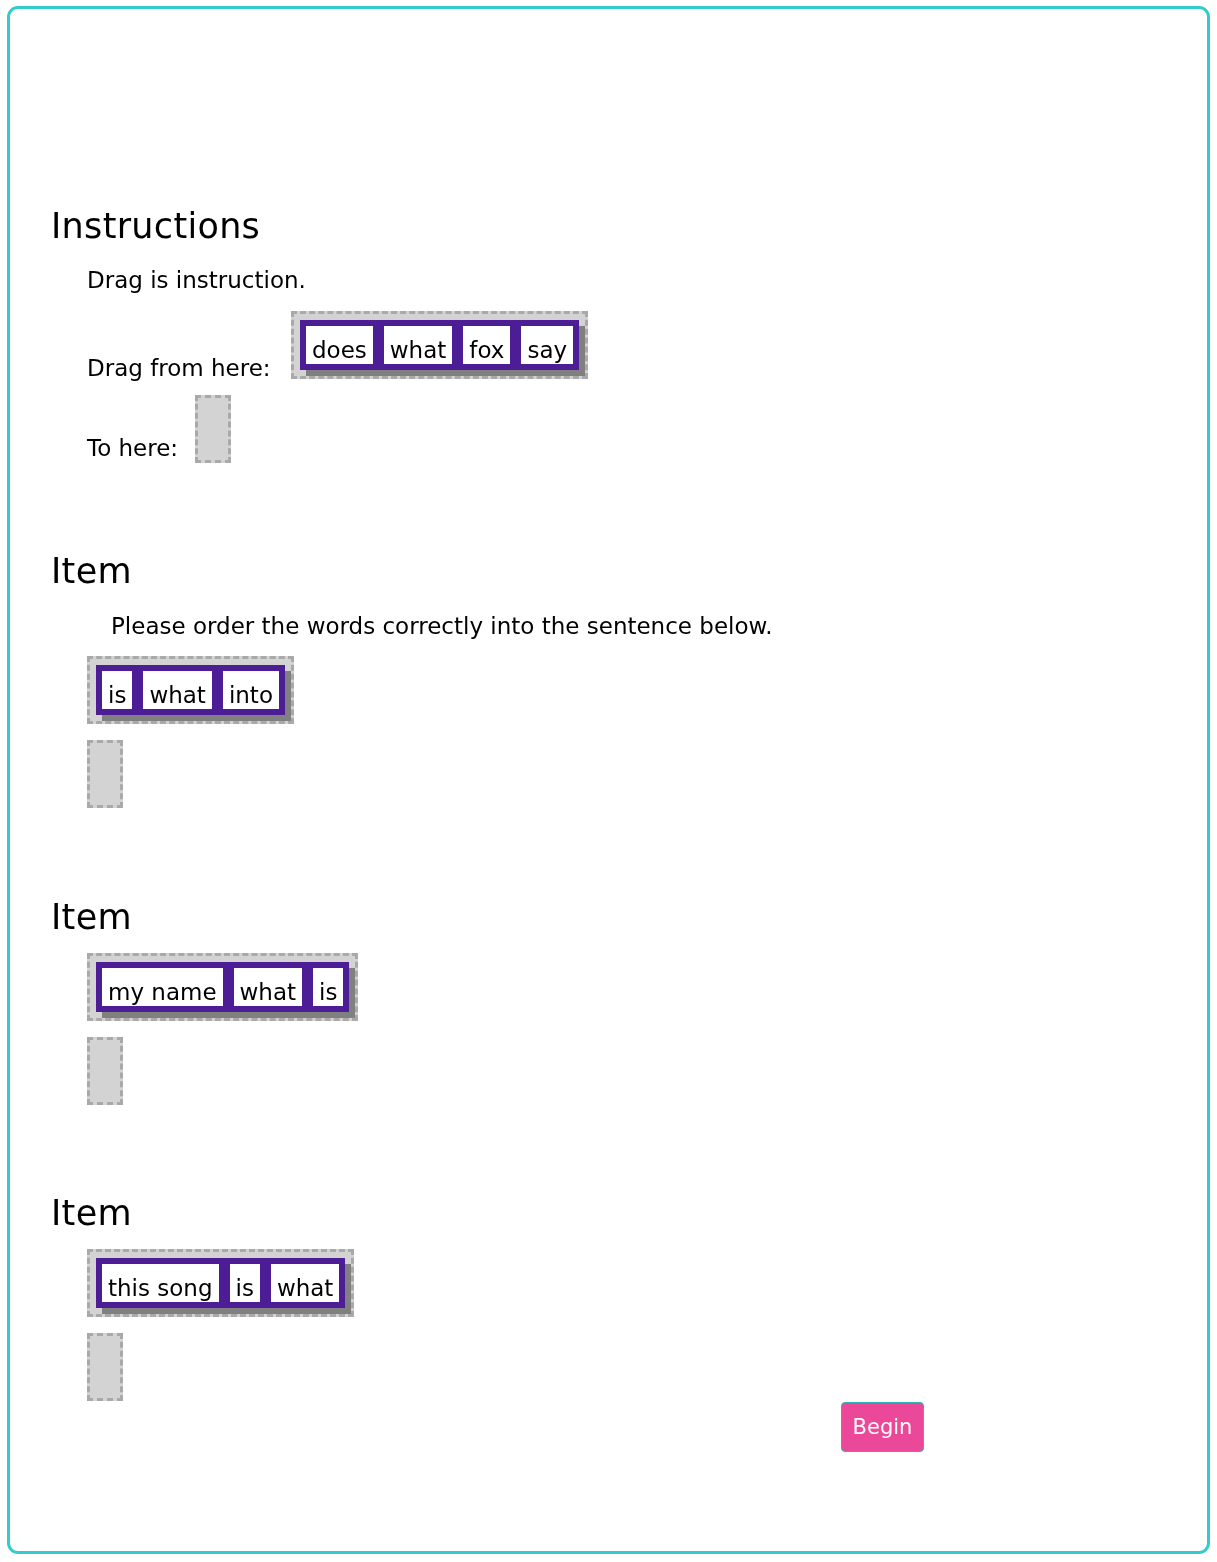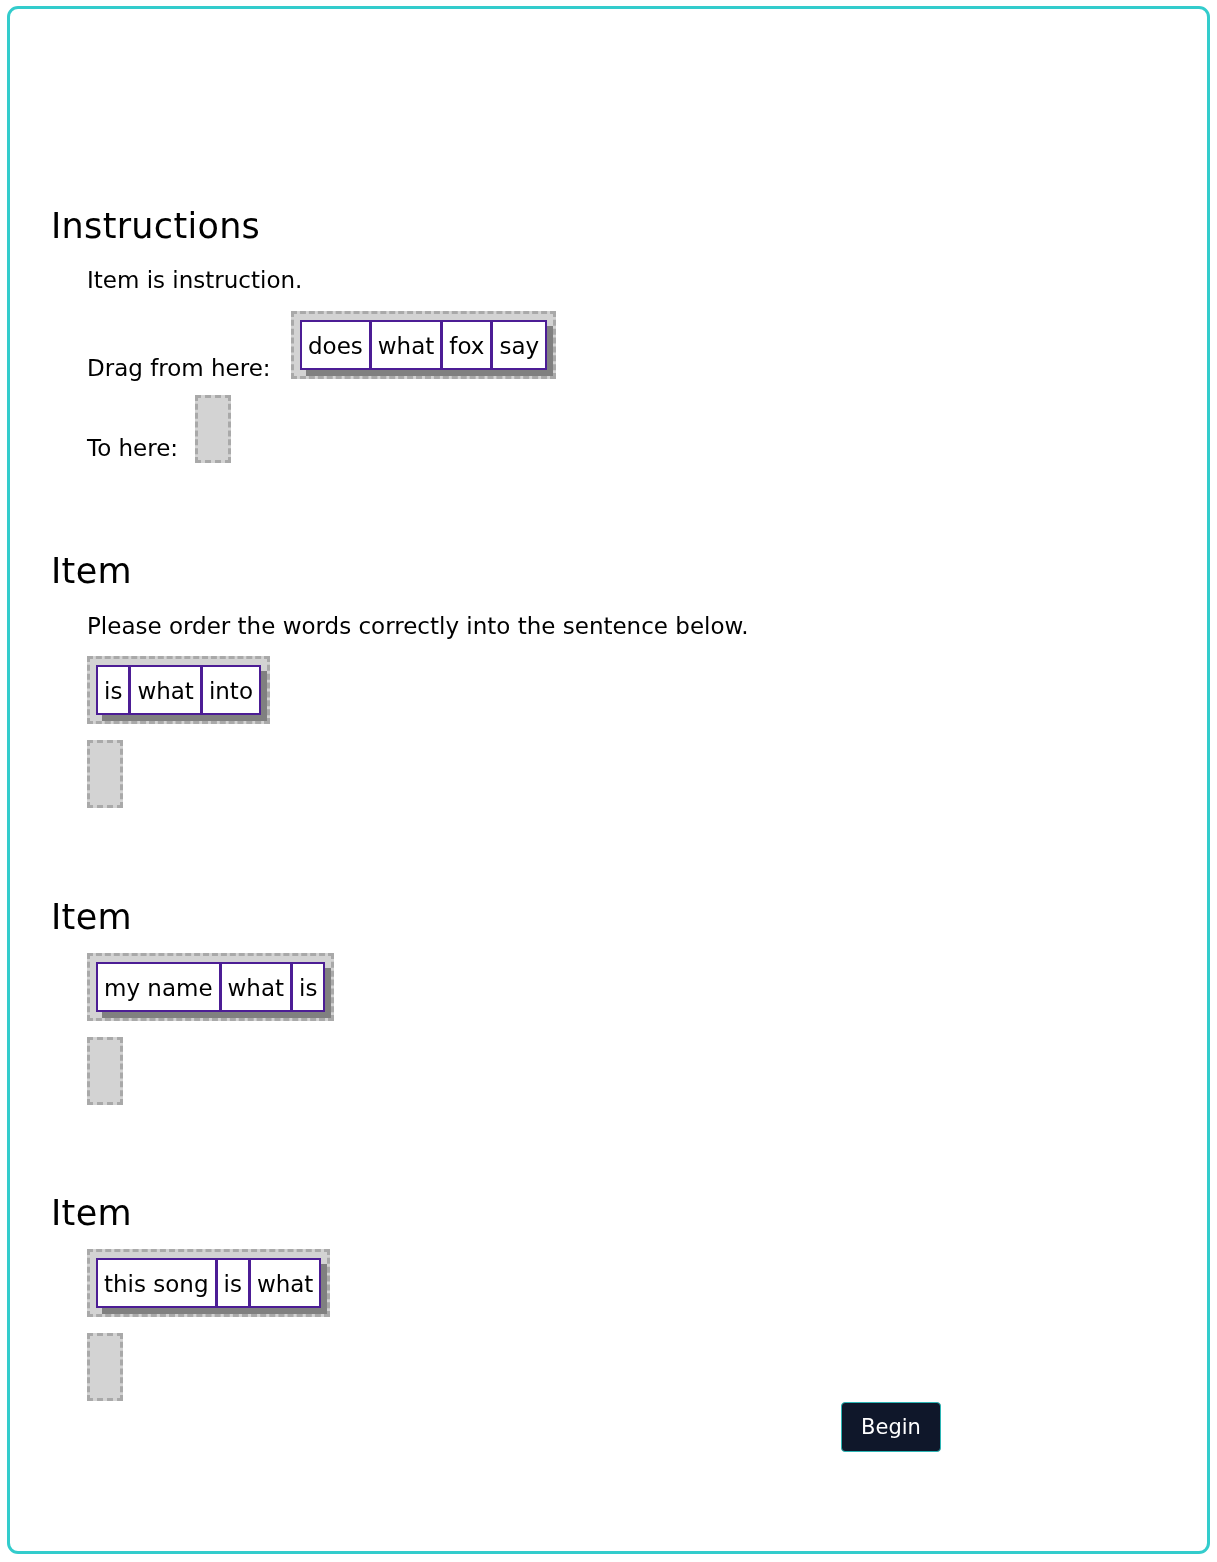--- a/index.html
+++ b/index.html
@@ -50,78 +50,78 @@
       align-items: flex-start;
     }
     .tiles {
       display: flex;
       box-shadow: 6px 6px 0 #808080;
     }
     .tile {
       box-sizing: border-box;
       height: 50px;
       background: #fff;
-      border: 2px solid #4c1d95;
+      border: 6px solid #4c1d95;
       margin-left: -1px;
       padding: 0 6px;
       font-size: 23px;
       line-height: 48px;
       white-space: nowrap;
       cursor: move;
     }
     .tile:first-child { margin-left: 0; }
     .target-box {
       position: absolute;
       box-sizing: border-box;
       width: 36px;
       height: 68px;
       background: #d3d3d3;
       border: 3px dashed #a9a9a9;
     }
     .begin-button {
       position: absolute;
       left: 841px;
       top: 1402px;
-      width: 100px;
+      width: 83px;
       height: 50px;
       box-sizing: border-box;
-      background: #0f172a;
+      background: #ec4899;
       border: 1px solid #2bb5b5;
       border-radius: 4px;
       color: #fff;
       font-family: "DejaVu Sans", sans-serif;
       font-size: 21px;
       line-height: 48px;
       text-align: center;
       cursor: pointer;
     }
   </style>
 </head>
 <body>
 
 <div class="frame"></div>
 
 <h2 class="section-title" style="top:206px;">Instructions</h2>
-<p class="text" style="top:266px;">Item is instruction.</p>
+<p class="text" style="top:266px;">Drag is instruction.</p>
 
 <p class="text" style="top:330px;margin-top:24px;">Drag from here:</p>
 <div class="source-box" style="left:291px; top:311px;">
   <div class="tiles">
     <div class="tile">does</div>
     <div class="tile">what</div>
     <div class="tile">fox</div>
     <div class="tile">say</div>
   </div>
 </div>
 
 <p class="text" style="top:434px;">To here:</p>
 <div class="target-box" style="left:195px; top:395px;"></div>
 
 <h2 class="section-title" style="top:551px;">Item</h2>
-<p class="text" style="top:612px;">Please order the words correctly into the sentence below.</p>
+<p class="text" style="top:612px;margin-left:24px;">Please order the words correctly into the sentence below.</p>
 <div class="source-box" style="left:87px; top:656px;">
   <div class="tiles">
     <div class="tile">is</div>
     <div class="tile">what</div>
     <div class="tile">into</div>
   </div>
 </div>
 <div class="target-box" style="left:87px; top:740px;"></div>
 
 <h2 class="section-title" style="top:897px;">Item</h2>

